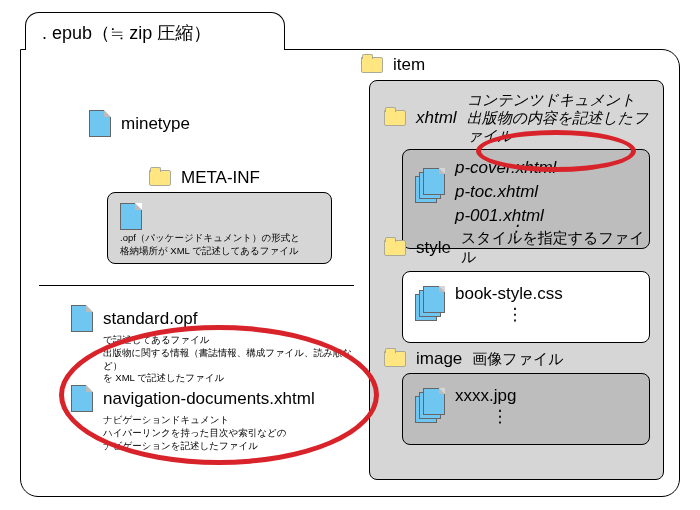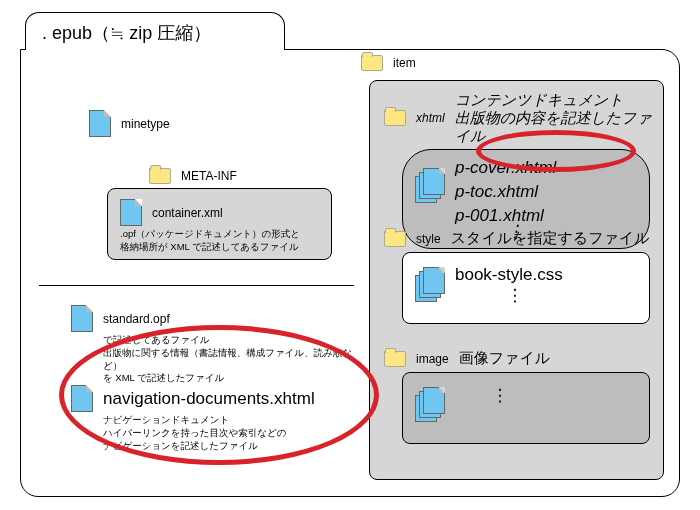--- a/index.html
+++ b/index.html
@@ -41,21 +41,21 @@
   .stack-icon span:nth-child(3){ left:8px; top:0; }
   .stack-icon span:nth-child(3)::before {
     content:""; position:absolute; right:-1px; top:-1px; width:0; height:0;
     border-left:6px solid #bbb; border-top:6px solid #d6d6d6;
   }
   .graybox {
     position: absolute; border: 1px solid #000; border-radius: 8px; background: #d6d6d6;
   }
   .block { position: absolute; }
   .row { display: flex; align-items: center; gap: 10px; }
-  .title { font-size: 12px; }
+  .title { font-size: 17px; }
   .desc { font-size: 9.5px; line-height: 1.35; margin-top: 2px; }
   .small { font-size: 15px; }
   .circle {
     position: absolute; border: 5px solid #d8232a; border-radius: 50%; z-index: 10; pointer-events:none;
   }
 </style>
 </head>
 <body>
 
 <div class="tab">
@@ -72,21 +72,20 @@
   </div>
 
   <div style="position:absolute; left:68px; top:118px; width:250px;">
     <div class="row" style="margin-left:20px;padding-left:40px;">
       <span class="folder-icon"></span>
       <span class="title">META-INF</span>
     </div>
     <div class="graybox" style="position:relative; left:18px; top:4px; width:225px; height:72px; padding:10px 12px;">
       <div class="row">
         <span class="file-icon"></span>
-        <span class="title">container.xml</span>
       </div>
       <div class="desc" style="white-space:pre-line;">.opf（パッケージドキュメント）の形式と
 格納場所が XML で記述してあるファイル</div>
     </div>
   </div>
 
   <div style="position:absolute; left:18px; top:235px; width:315px; border-top:1px solid #000;"></div>
 
   <div class="block" style="left:50px; top:255px; width:290px;">
     <div class="row">
@@ -121,21 +120,21 @@
 
   <div class="graybox" style="left:348px; top:30px; width:295px; height:400px;">
 
     <div class="block" style="left:14px; top:10px; width:270px;font-style:italic;">
       <div class="row">
         <span class="folder-icon"></span>
         <span class="title">xhtml</span>
         <span class="small" style="white-space:pre-line; line-height:1.2;">コンテンツドキュメント
 出版物の内容を記述したファイル</span>
       </div>
-      <div class="graybox" style="position:relative; left:18px; top:4px; width:248px; height:100px; background:#bdbdbd;border-radius:29px;">
+      <div class="graybox" style="position:relative; left:18px; top:4px; width:248px; height:100px; background:#bdbdbd;">
         <div style="position:absolute; left:12px; top:18px;">
           <span class="stack-icon"><span></span><span></span><span></span></span>
         </div>
         <div style="position:absolute; left:52px; top:6px; font-size:17px; line-height:1.4;">
           <div>p-cover.xhtml</div>
           <div>p-toc.xhtml</div>
           <div>p-001.xhtml</div>
           <div style="text-align:center; width:120px; line-height:0.6;">⋮</div>
         </div>
       </div>
@@ -162,20 +161,21 @@
       <div class="row">
         <span class="folder-icon"></span>
         <span class="title">image</span>
         <span class="small">画像ファイル</span>
       </div>
       <div class="graybox" style="position:relative; left:18px; top:4px; width:248px; height:72px; background:#bdbdbd;">
         <div style="position:absolute; left:12px; top:14px;">
           <span class="stack-icon"><span></span><span></span><span></span></span>
         </div>
         <div style="position:absolute; left:52px; top:12px; font-size:17px;">
+          <div>xxxx.jpg</div>
           <div style="text-align:center; width:90px;">⋮</div>
         </div>
       </div>
     </div>
   </div>
 
   <div class="circle" style="left:38px; top:275px; width:320px; height:140px;"></div>
   <div class="circle" style="left:455px; top:80px; width:160px; height:42px;"></div>
 </div>
 

